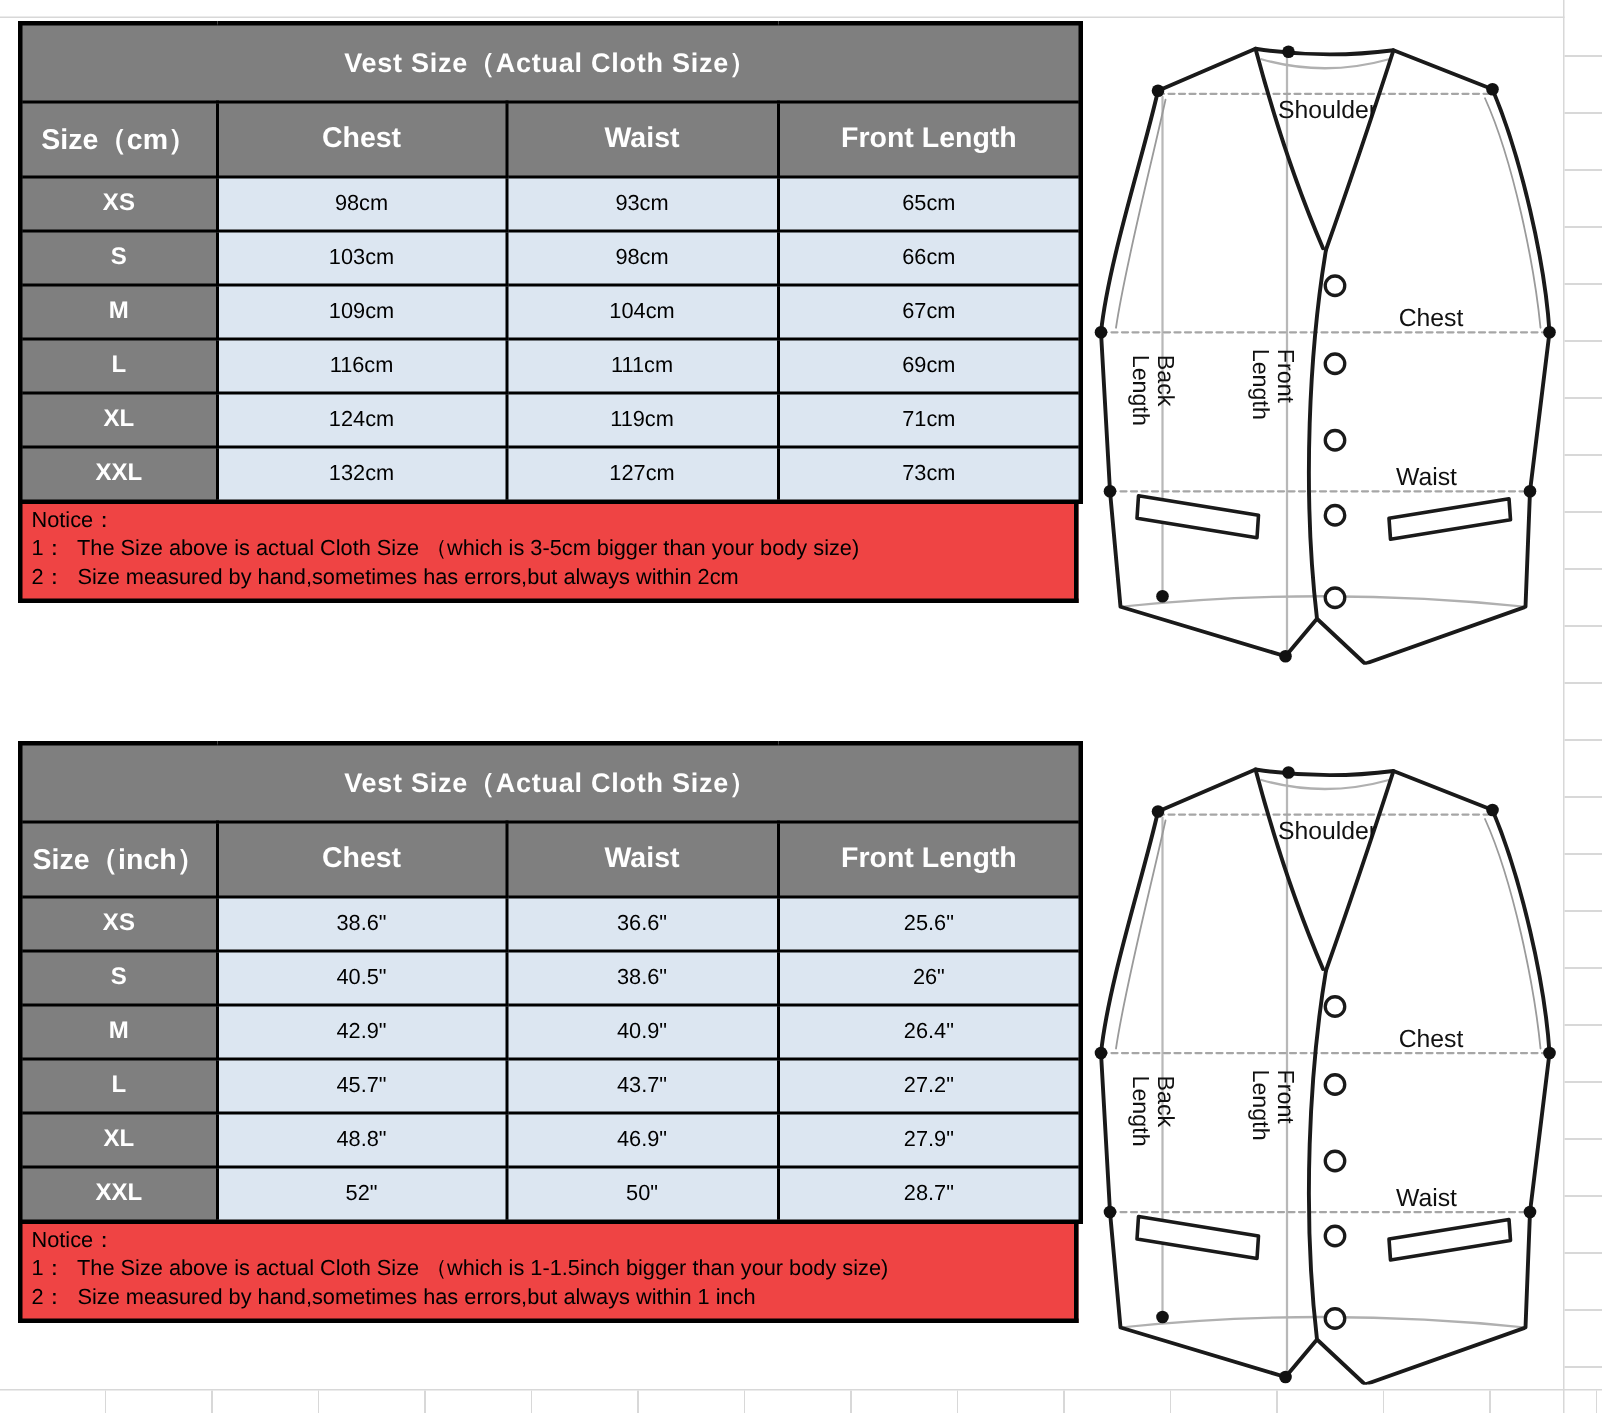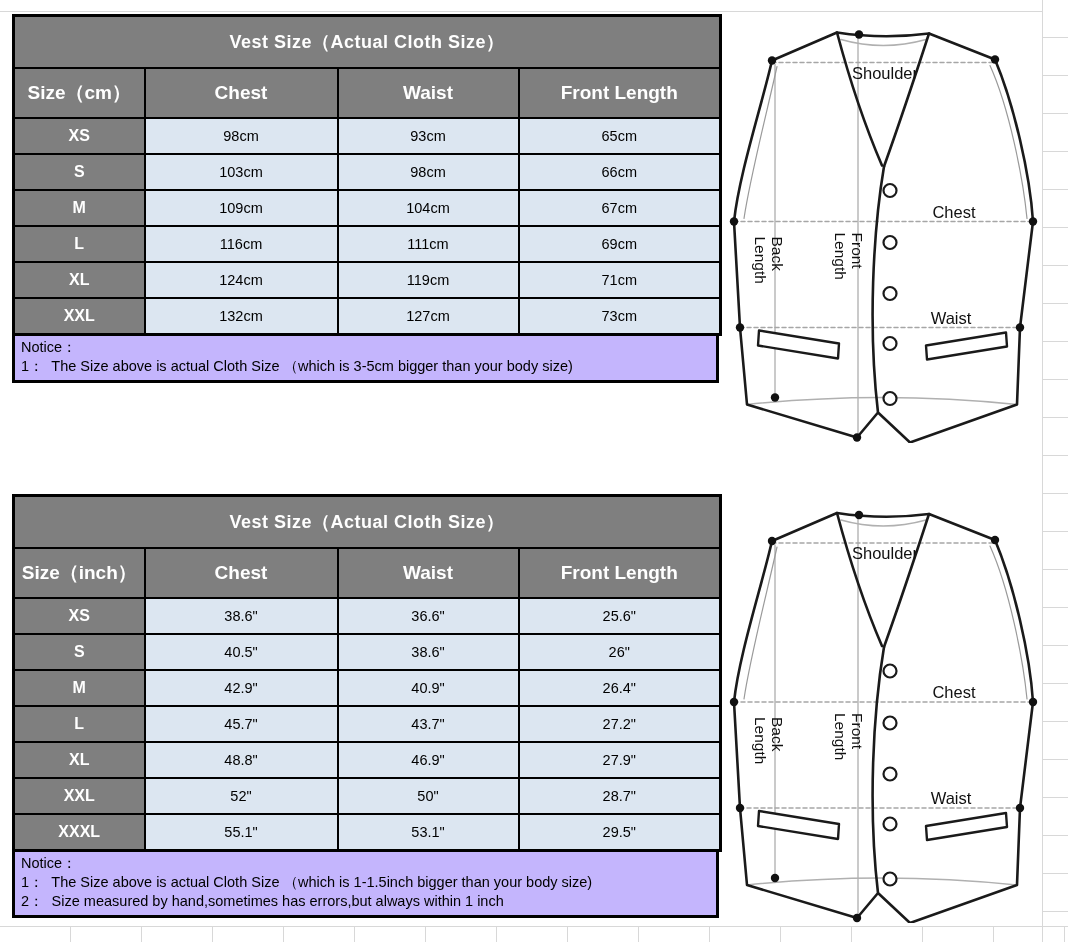--- a/index.html
+++ b/index.html
@@ -17,21 +17,21 @@
     background:repeating-linear-gradient(to right,transparent 0 70px,#d8d8d8 70px 71px);}
 
   .panel{position:absolute;left:12px;width:707px;}
   table.size-table{border-collapse:collapse;table-layout:fixed;width:707px;background:#fff;}
   table.size-table th,table.size-table td{border:2px solid #000;padding:0;text-align:center;vertical-align:middle;}
   table.size-table{border:3px solid #000;}
   th.tbl-title{height:50px;background:#7f7f7f;color:#fff;font-size:18px;font-weight:bold;letter-spacing:.5px;}
   th.col-h{height:48px;background:#7f7f7f;color:#fff;font-size:19px;font-weight:bold;}
   td.val{height:34px;background:#dce6f1;font-size:14.5px;margin-top:38px;}
   td.size{background:#7f7f7f;color:#fff;font-size:16px;font-weight:bold;}
-  .notice-box{border:3px solid #000;border-top:none;background:#c4b5fd;
+  .notice-box{border:3px solid #000;border-top:none;background:#ef4444;
     padding:2px 6px 4px 6px;font-size:14.5px;line-height:19px;}
   .notice-line{white-space:pre-wrap;}
 
   .vest{position:absolute;left:722px;width:320px;background:#fff;}
   .vest svg{display:block;}
   svg text{font-family:"Liberation Sans",sans-serif;fill:#111;font-size:16.5px;}
   svg text.rot{font-size:15.5px;}
 </style>
 </head>
 <body>
@@ -141,20 +141,21 @@
           <td class="val size">XXL</td>
           <td class="val">132cm</td>
           <td class="val">127cm</td>
           <td class="val">73cm</td>
         </tr>
   </tbody>
     </table>
   <div class="notice-box">
     <div class="notice-line">Notice：</div>
     <div class="notice-line">1：  The Size above is actual Cloth Size （which is 3-5cm bigger than your body size)</div>
+    <div class="notice-line">2：  Size measured by hand,sometimes has errors,but always within 2cm</div>
   </div>
 </div>
 
 <div class="panel" style="top:494px">
   <table class="size-table">
     <colgroup>
         <col style="width:131px">
         <col style="width:193px">
         <col style="width:181px">
         <col style="width:202px">
@@ -198,26 +199,20 @@
           <td class="val">48.8"</td>
           <td class="val">46.9"</td>
           <td class="val">27.9"</td>
         </tr>
     <tr>
           <td class="val size">XXL</td>
           <td class="val">52"</td>
           <td class="val">50"</td>
           <td class="val">28.7"</td>
         </tr>
-    <tr>
-          <td class="val size">XXXL</td>
-          <td class="val">55.1"</td>
-          <td class="val">53.1"</td>
-          <td class="val">29.5"</td>
-        </tr>
   </tbody>
     </table>
   <div class="notice-box">
     <div class="notice-line">Notice：</div>
     <div class="notice-line">1：  The Size above is actual Cloth Size （which is 1-1.5inch bigger than your body size)</div>
     <div class="notice-line">2：  Size measured by hand,sometimes has errors,but always within 1 inch</div>
   </div>
 </div>
 
 <div class="vest" style="top:12px;height:431px">

